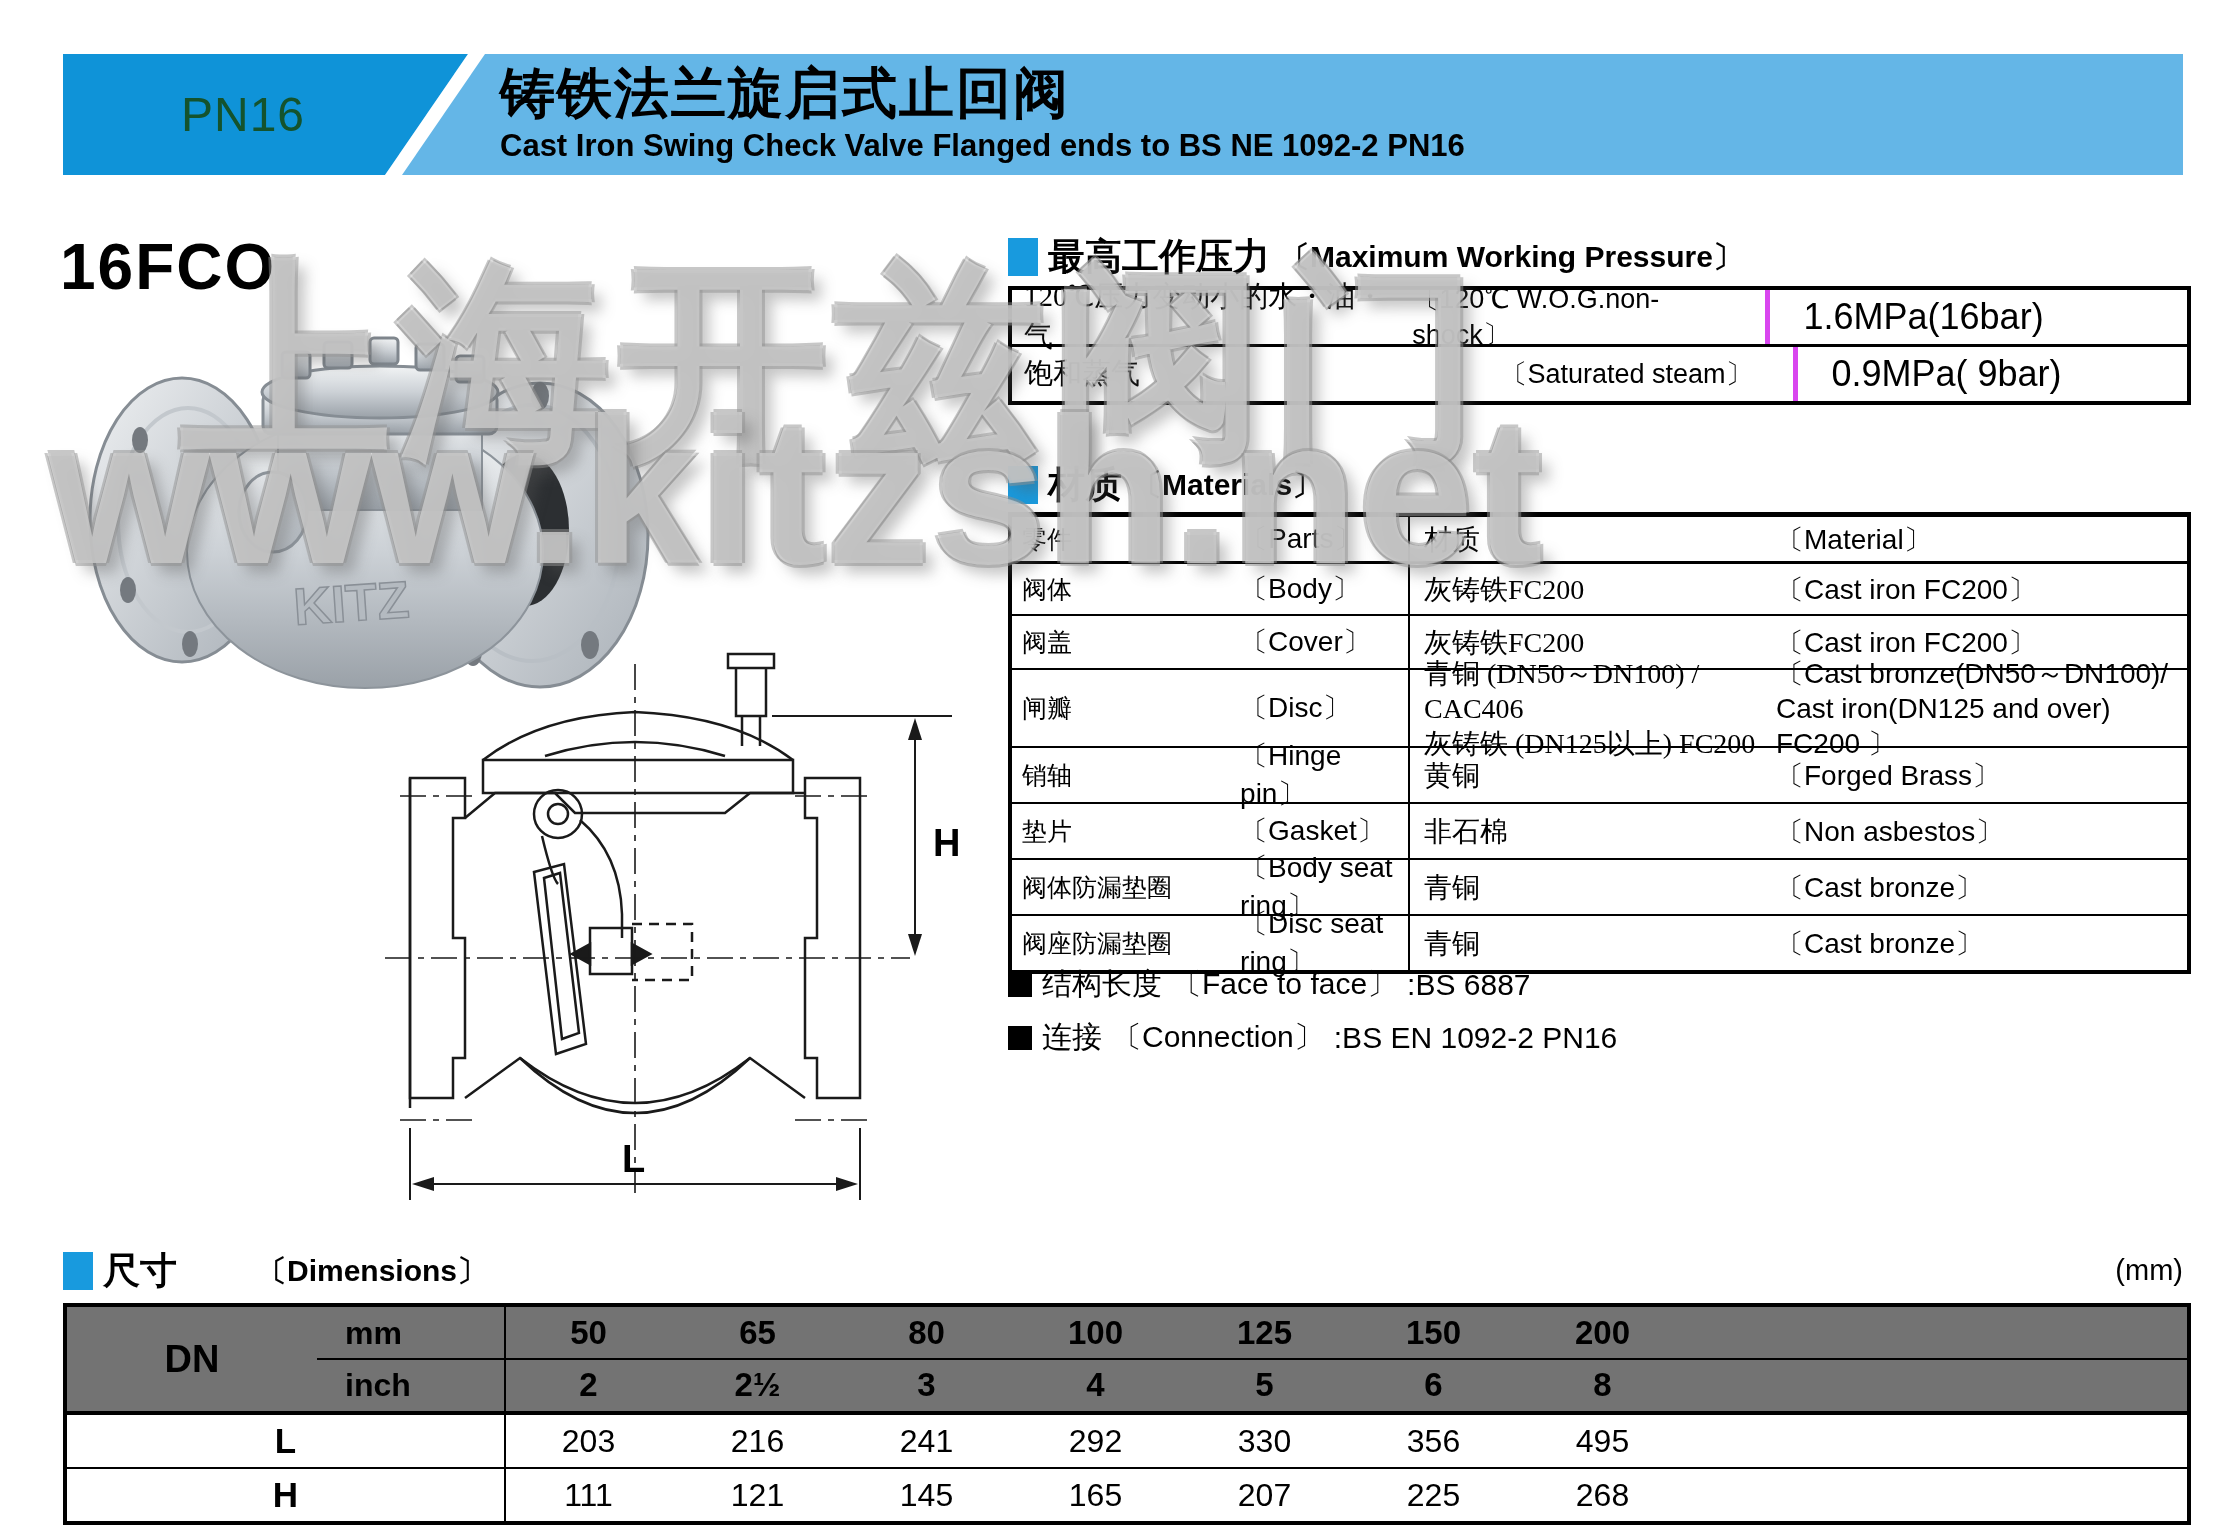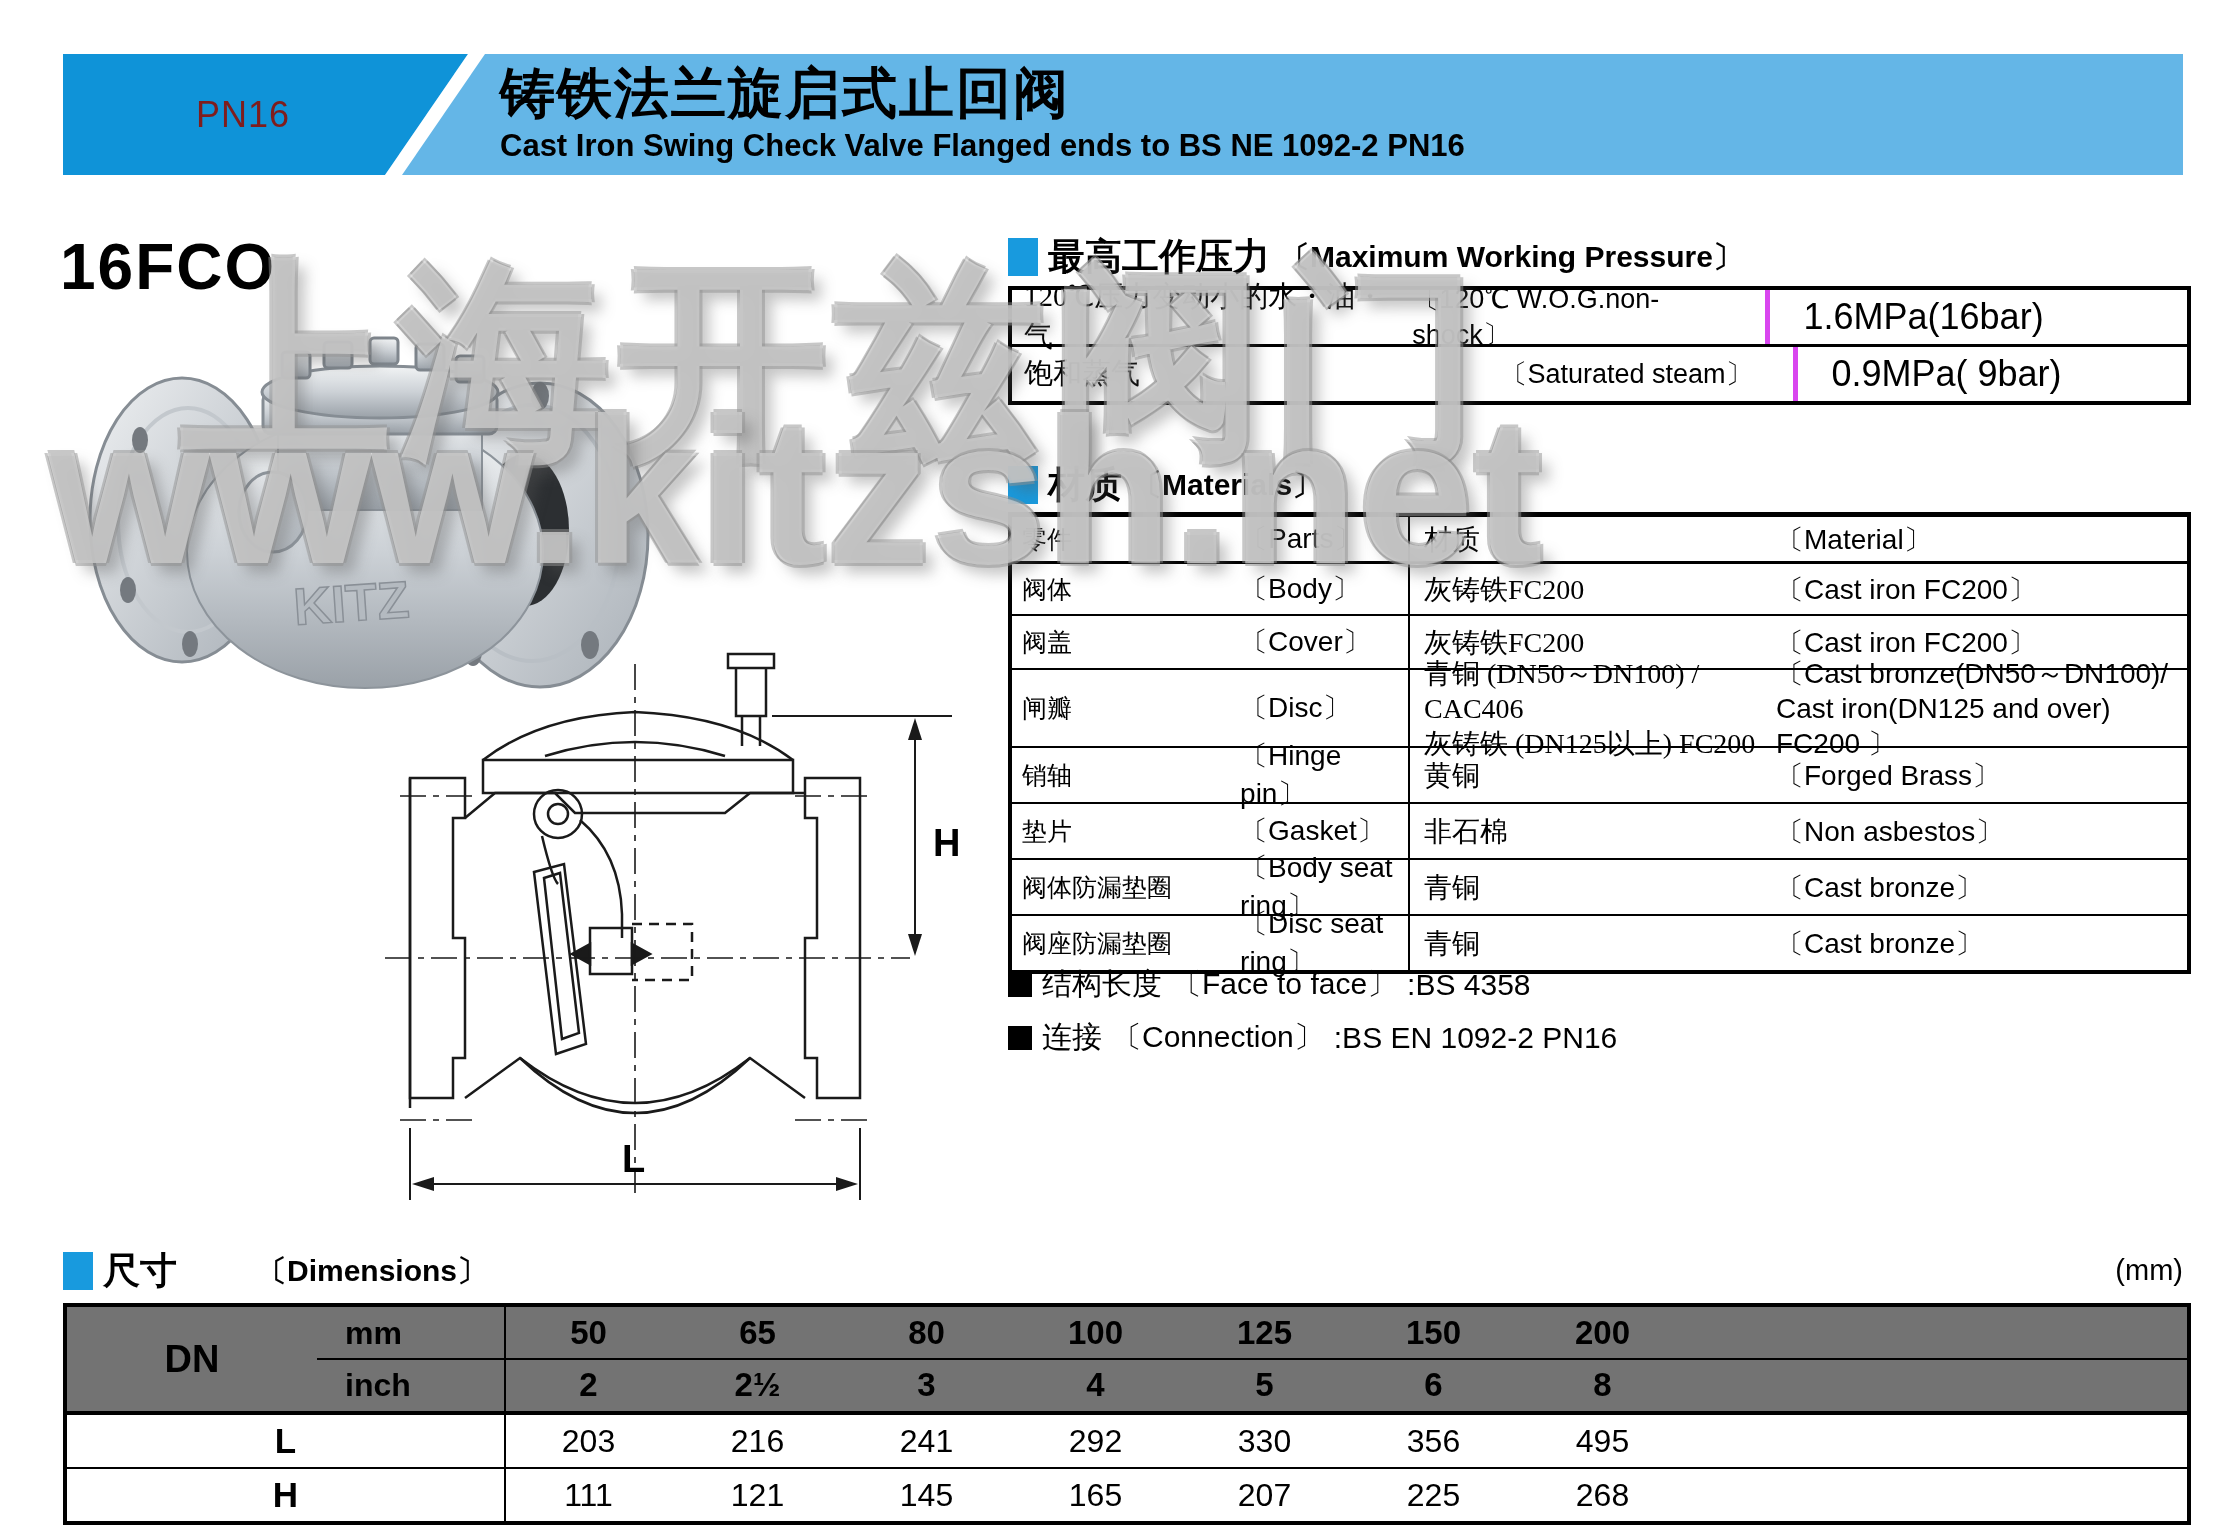--- a/index.html
+++ b/index.html
@@ -7,21 +7,21 @@
        font-family:"Liberation Sans",sans-serif;color:#000;}
   .abs{position:absolute;}
 
   
   .header-bar{left:63px;top:54px;width:2120px;height:121px;background:#64b6e7;}
   .header-dark{position:absolute;left:0;top:0;width:430px;height:121px;background:#0f93d8;
                clip-path:polygon(0 0,405px 0,322px 121px,0 121px);}
   .header-gap{position:absolute;left:0;top:0;width:430px;height:121px;background:#ffffff;
               clip-path:polygon(405px 0,422px 0,339px 121px,322px 121px);}
   .pn16{position:absolute;left:0;top:0;width:360px;height:121px;display:flex;
-        align-items:center;justify-content:center;color:#7f1d1d;font-size:36px;letter-spacing:1px;}
+        align-items:center;justify-content:center;color:#14532d;font-size:48px;letter-spacing:1px;}
   .titles{position:absolute;left:437px;top:0;height:121px;display:flex;flex-direction:column;
           justify-content:center;}
   .title-cn{font-size:55px;font-weight:bold;letter-spacing:2px;line-height:1.05;}
   .title-en{font-size:31px;font-weight:bold;margin-top:6px;}
 
   
   .model{left:60px;top:230px;font-size:64px;font-weight:bold;letter-spacing:2px;}
 
   
   .sec-head{display:flex;align-items:center;gap:10px;}
@@ -329,21 +329,21 @@
       <span class="en">〔Cast bronze〕</span>
     </div>
   </div>
 </div>
 
 <div class="abs notes">
   <div class="note">
     <span class="sq"></span>
     <span class="cn">结构长度</span>
     <span>〔Face to face〕</span>
-    <span>:BS 4358</span>
+    <span>:BS 6887</span>
   </div>
   <div class="note">
     <span class="sq"></span>
     <span class="cn">连接</span>
     <span>〔Connection〕</span>
     <span>:BS EN 1092-2  PN16</span>
   </div>
 </div>
 
 <div class="abs sec-head dim-head">

